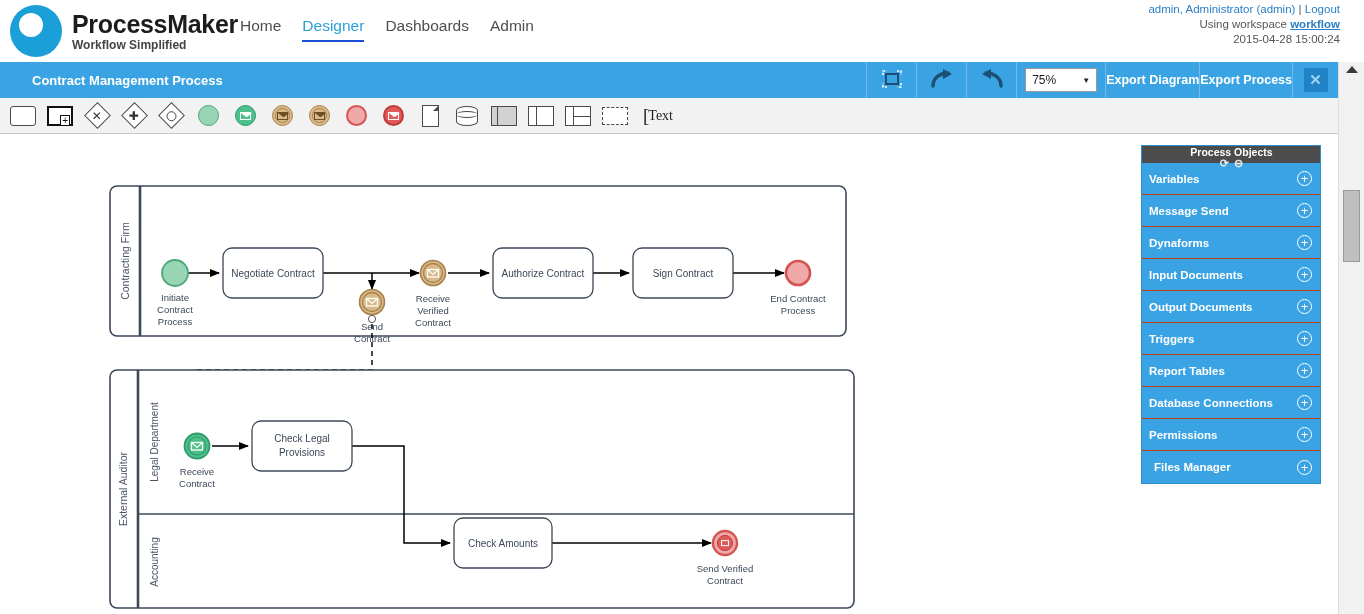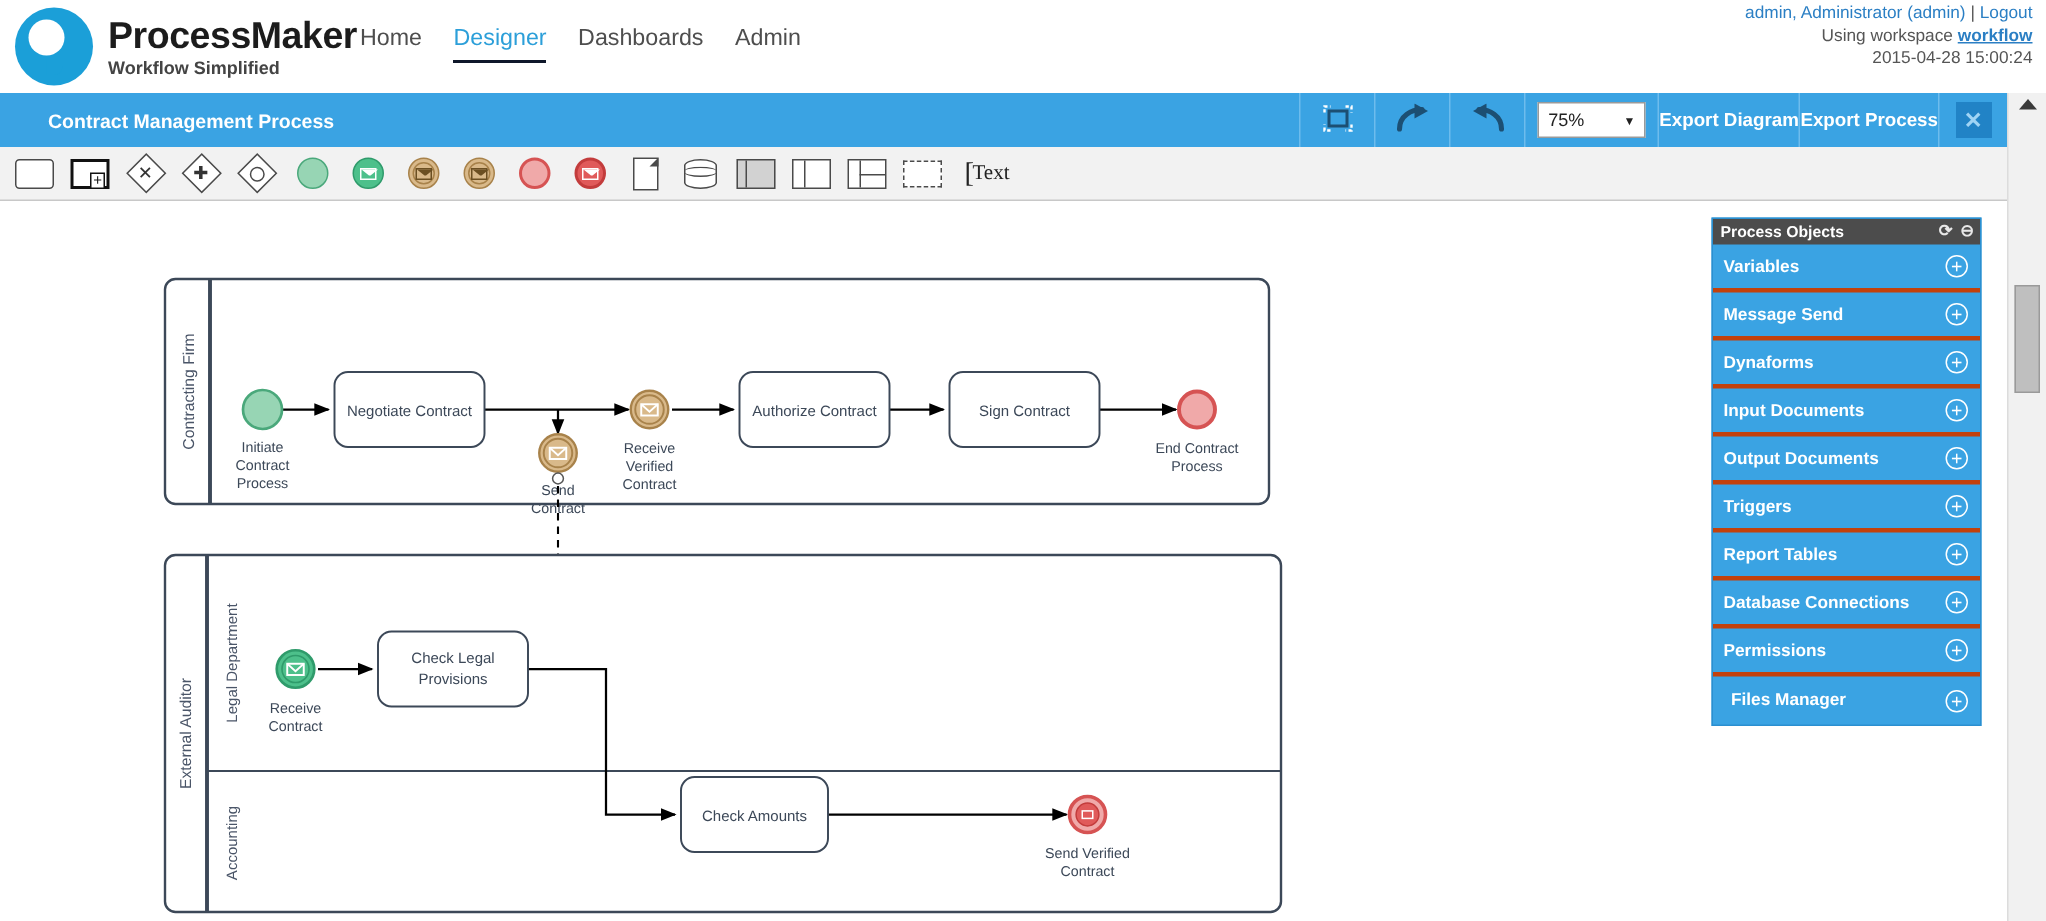--- a/index.html
+++ b/index.html
@@ -50,24 +50,24 @@
   }
   .mainnav {
     position: absolute; left: 240px; top: 17px;
     display: flex; gap: 21px; align-items: flex-start;
   }
   .mainnav a {
     font-size: 15.5px; color: #4e4e4e; text-decoration: none;
     padding-bottom: 5px; display: inline-block;
   }
   .mainnav a.active {
-    color: #2c9fd9; border-bottom: 2px solid #0f172a;
+    color: #2c9fd9; border-bottom: 2px solid #1d4ed8;
   }
   .userinfo {
-    position: absolute; right: 9px; top: 2px;
+    position: absolute; right: 24px; top: 2px;
     text-align: right; font-size: 11.5px; color: #555; line-height: 15px; margin-left: 16px;
   }
   .userinfo a { color: #2b7fc4; text-decoration: none; }
   .userinfo .wsline a { color: #2b7fc4; text-decoration: underline; font-weight: bold; }
   .userinfo .ts { color: #555; }
 
   
   .actionbar {
     position: absolute; left: 0; top: 62px; width: 1338px; height: 36px;
     background: #3aa3e3;
@@ -222,28 +222,28 @@
   }
 
   
   .po-panel {
     position: absolute; left: 1141px; top: 145px; width: 180px;
     border: 1px solid #2b8fd0; background: #3aa3e3;
   }
   .po-head {
     height: 17px; background: #4c4c4c; color: #fff;
     display: flex; align-items: center; justify-content: space-between;
-    padding: 0 4px 0 5px; font-size: 10.5px; font-weight: bold;
+    padding: 0 4px 0 5px; font-size: 10.5px; font-weight: bold; flex-direction: column;
   }
   .po-head-icons { display: flex; gap: 5px; align-items: center; }
   .po-ico { font-size: 11px; color: #e8e8e8; cursor: pointer; line-height: 11px; }
   .po-item {
     height: 32px; display: flex; align-items: center; justify-content: space-between;
     padding: 0 8px 0 7px;
-    border-bottom: 3px solid #c2410c;
+    border-bottom: 1px solid #c2410c;
     color: #ffffff; font-size: 11.5px; font-weight: bold; cursor: pointer;
   }
   .po-item:last-child { border-bottom: none; padding-left: 12px; }
   .plus-circ {
     width: 15px; height: 15px; border-radius: 50%; border: 1.6px solid #ffffff;
     display: flex; align-items: center; justify-content: center;
     font-size: 13px; line-height: 11px; color: #ffffff; font-weight: normal;
   }
 </style>
 </head>

